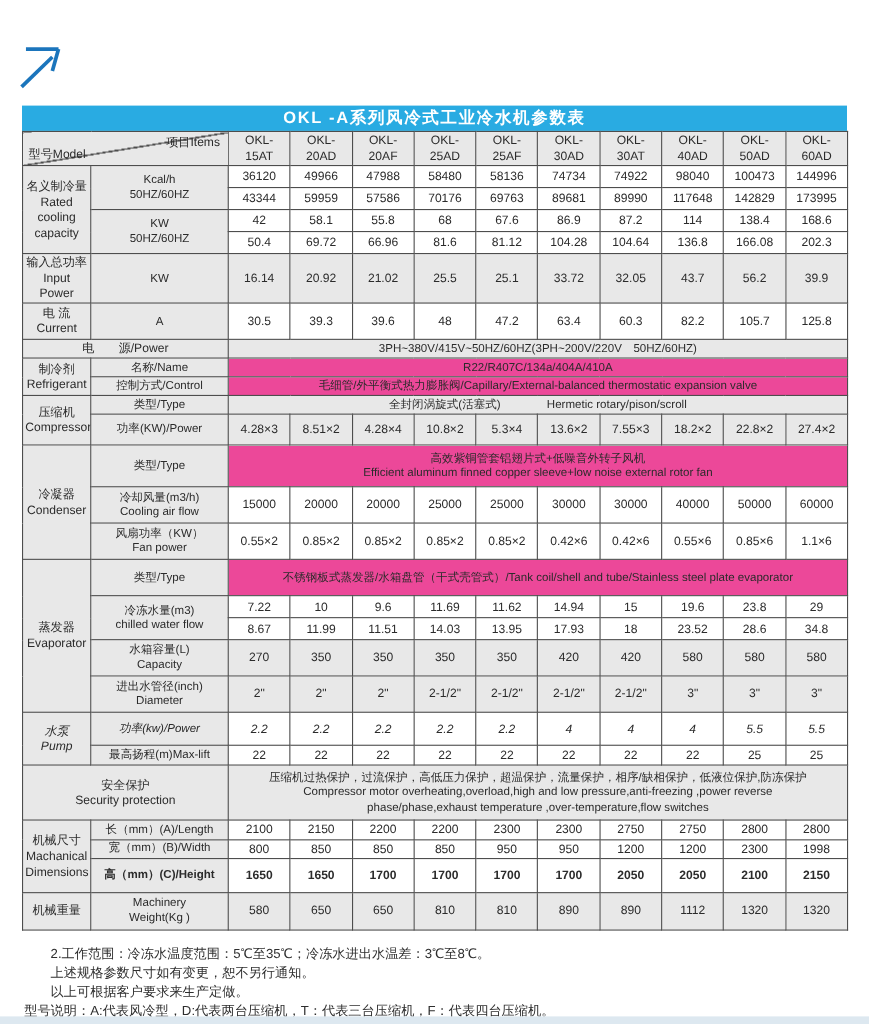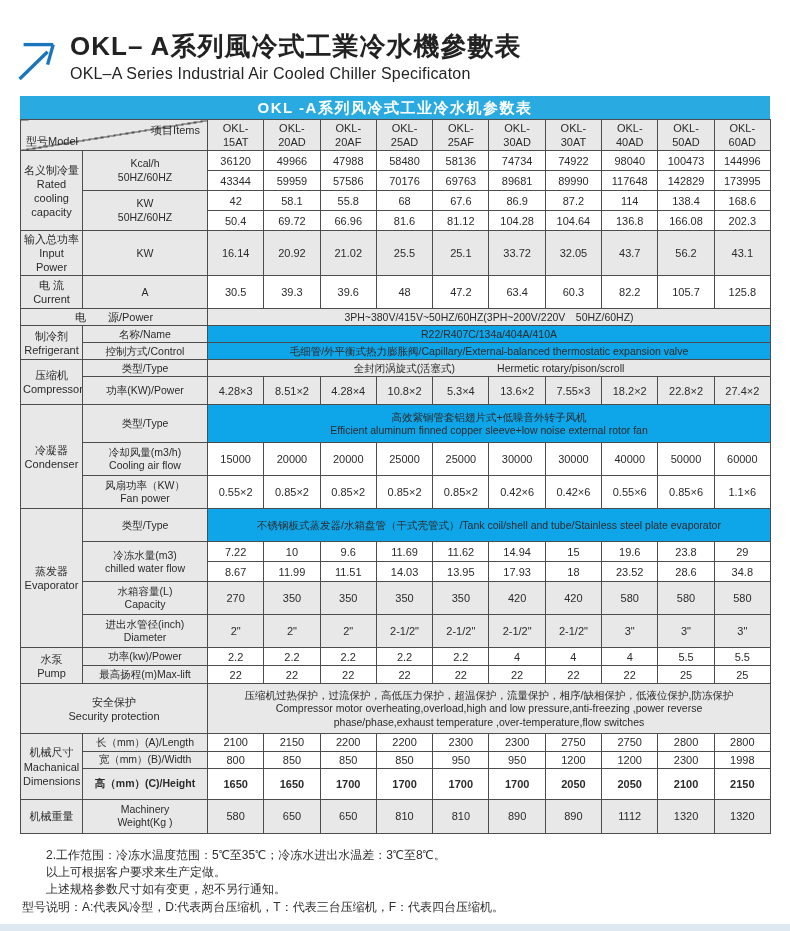--- a/index.html
+++ b/index.html
@@ -28,44 +28,40 @@
   th.model { font-size:11px; background:#e8e8e8; }
   th.corner { position:relative; background:#e8e8e8;
      background-image:linear-gradient(to bottom right,
         transparent calc(50% - 0.7px), #4d4d4d calc(50% - 0.7px),
         #4d4d4d calc(50% + 0.7px), transparent calc(50% + 0.7px)); }
   .c-model { position:absolute; left:5px; bottom:2px; font-size:11px; }
   .c-items { position:absolute; right:7px; top:3px; font-size:11px; }
   td.lab { font-size:11px; background:#e8e8e8; }
   td.sub { font-size:10.5px; background:#e8e8e8; }
   td.val { font-size:11px; background:#ffffff; }
-  td.mval { font-size:10.5px; background:#0ea5e9; }
+  td.mval { font-size:10.5px; background:#ec4899; }
   tr.shade td.val, tr.shade td.mval { background:#e8e8e8; }
 
   
   .notes { margin:13px 0 0 22px; font-size:12px; color:#2e2e2e; line-height:1.45; }
   .notes .line { white-space:pre-wrap; }
 
   .strip { position:absolute; left:0; right:0; bottom:0; height:7px; background:#dde8f0; }
 </style>
 </head>
 <body>
 
 <div class="page">
 
   <header class="hdr">
     <svg class="logo" viewBox="0 0 60 60" fill="none" stroke="#1b75bc" stroke-width="4.2">
       <path d="M12 12 H49"></path>
       <path d="M49 12 L42 37"></path>
       <path d="M42 21 L7 55"></path>
     </svg>
-    <div class="titles">
-      <h1>OKL– A系列風冷式工業冷水機參數表</h1>
-      <h2>OKL–A Series Industrial Air Cooled Chiller Specificaton</h2>
-    </div>
   </header>
 
   <section class="tbl">
     <div class="caption">OKL -A系列风冷式工业冷水机参数表</div>
     <table id="spec-table">
       <colgroup>
         <col class="c1">
           <col class="c2">
         <col class="cd">
           <col class="cd">
@@ -164,21 +160,21 @@
             <td class="sub">KW</td>
             <td class="val">16.14</td>
             <td class="val">20.92</td>
             <td class="val">21.02</td>
             <td class="val">25.5</td>
             <td class="val">25.1</td>
             <td class="val">33.72</td>
             <td class="val">32.05</td>
             <td class="val">43.7</td>
             <td class="val">56.2</td>
-            <td class="val">43.1</td>
+            <td class="val">39.9</td>
           </tr>
           <tr style="height: 33px;">
             <td class="lab">电 流
 Current</td>
             <td class="sub">A</td>
             <td class="val">30.5</td>
             <td class="val">39.3</td>
             <td class="val">39.6</td>
             <td class="val">48</td>
             <td class="val">47.2</td>
@@ -309,21 +305,21 @@
             <td class="val">2"</td>
             <td class="val">2"</td>
             <td class="val">2-1/2"</td>
             <td class="val">2-1/2"</td>
             <td class="val">2-1/2"</td>
             <td class="val">2-1/2"</td>
             <td class="val">3"</td>
             <td class="val">3"</td>
             <td class="val">3"</td>
           </tr>
-          <tr style="height: 18px;">
+          <tr style="height: 30px; font-style: italic;">
             <td rowspan="2" class="lab">水泵
 Pump</td>
             <td class="sub">功率(kw)/Power</td>
             <td class="val">2.2</td>
             <td class="val">2.2</td>
             <td class="val">2.2</td>
             <td class="val">2.2</td>
             <td class="val">2.2</td>
             <td class="val">4</td>
             <td class="val">4</td>
@@ -407,19 +403,19 @@
             <td class="val">1112</td>
             <td class="val">1320</td>
             <td class="val">1320</td>
           </tr>
         </tbody>
     </table>
   </section>
 
   <section class="notes" id="notes">
       <div class="line">　　2.工作范围：冷冻水温度范围：5℃至35℃；冷冻水进出水温差：3℃至8℃。</div>
+      <div class="line">　　上述规格参数尺寸如有变更，恕不另行通知。</div>
       <div class="line">　　以上可根据客户要求来生产定做。</div>
-      <div class="line">　　上述规格参数尺寸如有变更，恕不另行通知。</div>
       <div class="line">型号说明：A:代表风冷型，D:代表两台压缩机，T：代表三台压缩机，F：代表四台压缩机。</div>
     </section>
 
   <div class="strip"></div>
 </div>
 
 </body></html>

